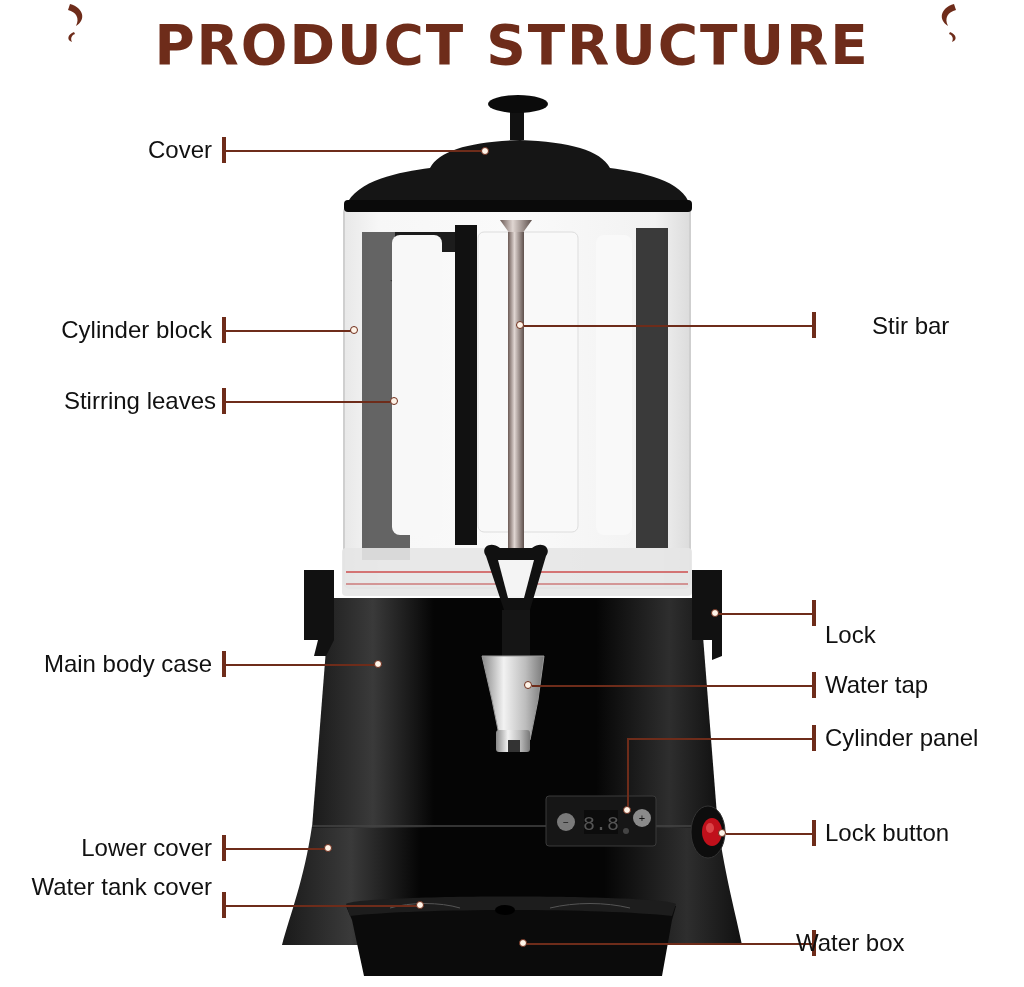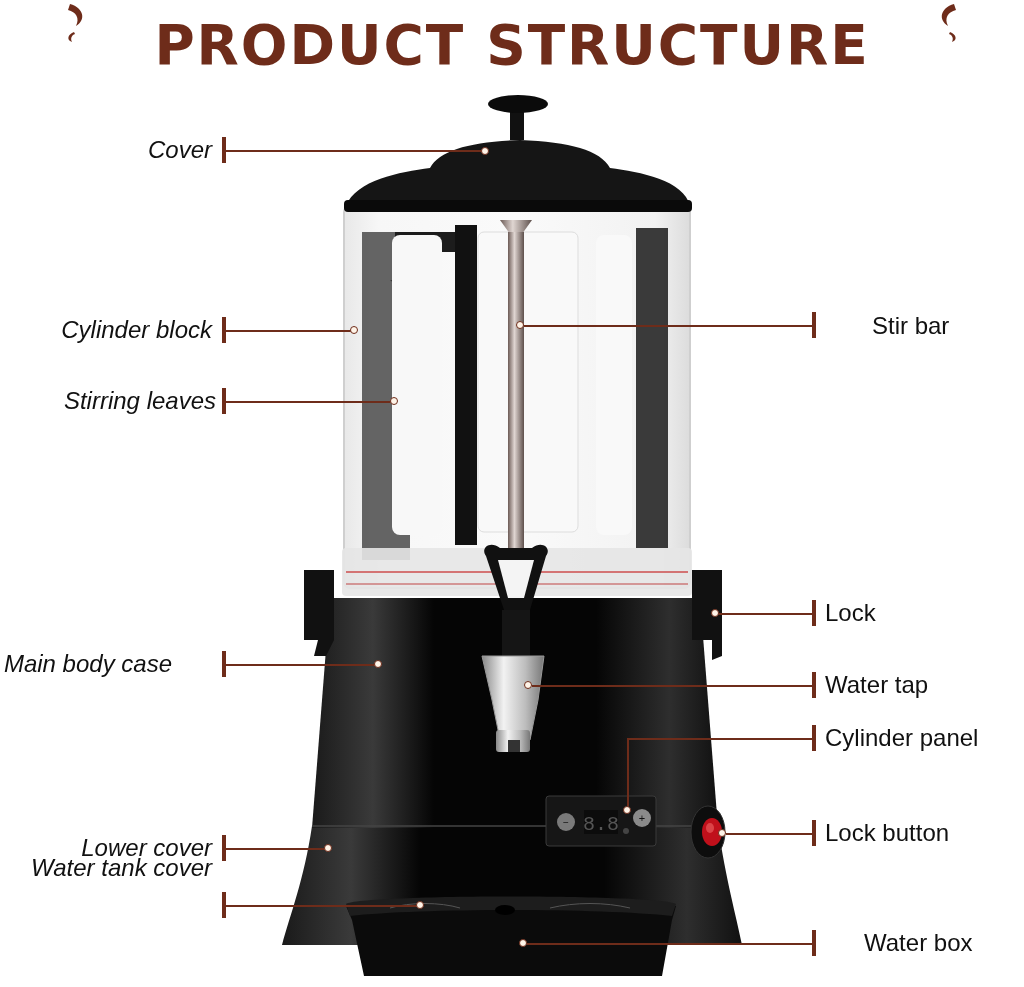--- a/index.html
+++ b/index.html
@@ -1,20 +1,20 @@
 <!DOCTYPE html>
 <html><head>
 <meta charset="utf-8">
 <style>
   html, body { margin:0; padding:0; background:#ffffff; }
   body { width:1024px; height:987px; position:relative; overflow:hidden; font-family:"Liberation Sans", sans-serif; }
   .title { position:absolute; top:10px; left:0; width:1024px; text-align:center; font-family:"DejaVu Sans", sans-serif; font-weight:bold; font-size:56px; color:#6e2c1a; letter-spacing:2px; line-height:70px; transform:scaleX(0.98); }
   .drop { position:absolute; }
   .label { position:absolute; font-size:24px; color:#111; line-height:30px; white-space:nowrap; }
-  .label.left { text-align:right;font-style:italic; }
+  .label.left { text-align:right; }
   .bar { position:absolute; width:4px; height:26px; background:#6e2c1a; }
   .line { position:absolute; height:1.5px; background:#6e2c1a; }
   .dot { position:absolute; width:8px; height:8px; border-radius:50%; background:#fff4e8; border:1.5px solid #6e2c1a; box-sizing:border-box; }
   svg.product { position:absolute; left:0; top:0; }
 </style>
 </head>
 <body>
 
 <svg class="drop" style="left:62px;top:2px" width="36" height="44" viewBox="0 0 36 44">
   <path d="M8 2 C22 6 24 18 14 24 C18 16 14 10 6 8 Z" fill="#6e2c1a"></path>
@@ -123,57 +123,57 @@
 <div class="label left" style="right:812px;top:315px">Cylinder block</div>
 <div class="bar" style="left:222px;top:317px"></div>
 <div class="line" style="left:226px;top:330px;width:126px"></div>
 <div class="dot" style="left:350px;top:326px"></div>
 
 <div class="label left" style="right:808px;top:386px">Stirring leaves</div>
 <div class="bar" style="left:222px;top:388px"></div>
 <div class="line" style="left:226px;top:401px;width:166px"></div>
 <div class="dot" style="left:390px;top:397px"></div>
 
-<div class="label left" style="right:852px;top:649px">Main body case</div>
+<div class="label left" style="right:812px;top:649px">Main body case</div>
 <div class="bar" style="left:222px;top:651px"></div>
 <div class="line" style="left:226px;top:664px;width:150px"></div>
 <div class="dot" style="left:374px;top:660px"></div>
 
 <div class="label left" style="right:812px;top:833px">Lower cover</div>
 <div class="bar" style="left:222px;top:835px"></div>
 <div class="line" style="left:226px;top:848px;width:100px"></div>
 <div class="dot" style="left:324px;top:844px"></div>
 
-<div class="label left" style="right:812px;top:853px">Water tank cover</div>
+<div class="label left" style="right:812px;top:872px">Water tank cover</div>
 <div class="bar" style="left:222px;top:892px"></div>
 <div class="line" style="left:226px;top:905px;width:192px"></div>
 <div class="dot" style="left:416px;top:901px"></div>
 
 <div class="dot" style="left:516px;top:321px"></div>
 <div class="line" style="left:524px;top:325px;width:288px"></div>
 <div class="bar" style="left:812px;top:312px"></div>
 <div class="label" style="left:872px;top:311px">Stir bar</div>
 
 <div class="dot" style="left:711px;top:609px"></div>
 <div class="line" style="left:719px;top:613px;width:93px"></div>
 <div class="bar" style="left:812px;top:600px"></div>
-<div class="label" style="left:825px;top:598px">Lock</div>
+<div class="label" style="left:825px;top:620px">Lock</div>
 
 <div class="dot" style="left:524px;top:681px"></div>
 <div class="line" style="left:532px;top:685px;width:280px"></div>
 <div class="bar" style="left:812px;top:672px"></div>
 <div class="label" style="left:825px;top:670px">Water tap</div>
 
 <div class="dot" style="left:623px;top:806px"></div>
 <div class="line" style="left:627px;top:738px;width:1.5px;height:68px"></div>
 <div class="line" style="left:627px;top:738px;width:185px"></div>
 <div class="bar" style="left:812px;top:725px"></div>
 <div class="label" style="left:825px;top:723px">Cylinder panel</div>
 
 <div class="dot" style="left:718px;top:829px"></div>
 <div class="line" style="left:726px;top:833px;width:86px"></div>
 <div class="bar" style="left:812px;top:820px"></div>
 <div class="label" style="left:825px;top:818px">Lock button</div>
 
 <div class="dot" style="left:519px;top:939px"></div>
 <div class="line" style="left:527px;top:943px;width:285px"></div>
 <div class="bar" style="left:812px;top:930px"></div>
-<div class="label" style="left:864px;top:928px">Water box</div>
+<div class="label" style="left:796px;top:928px">Water box</div>
 
 </body></html>

